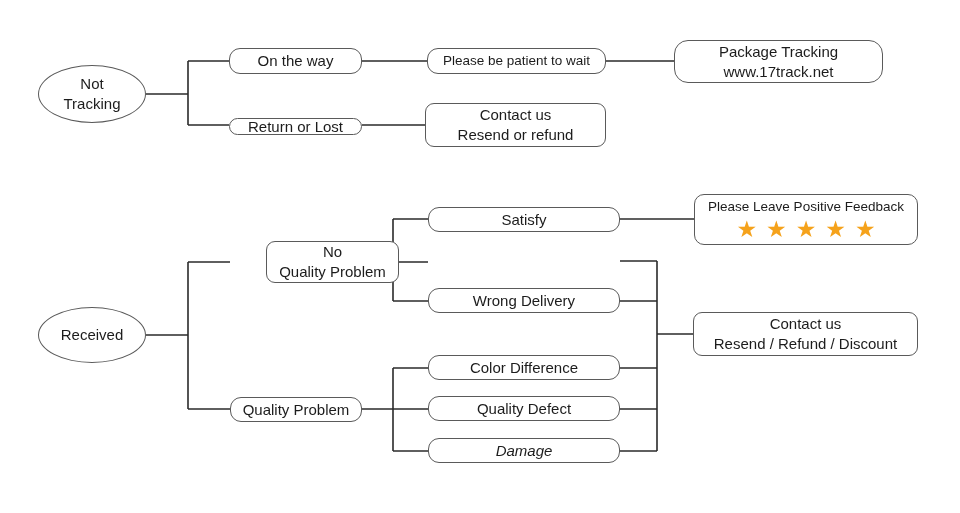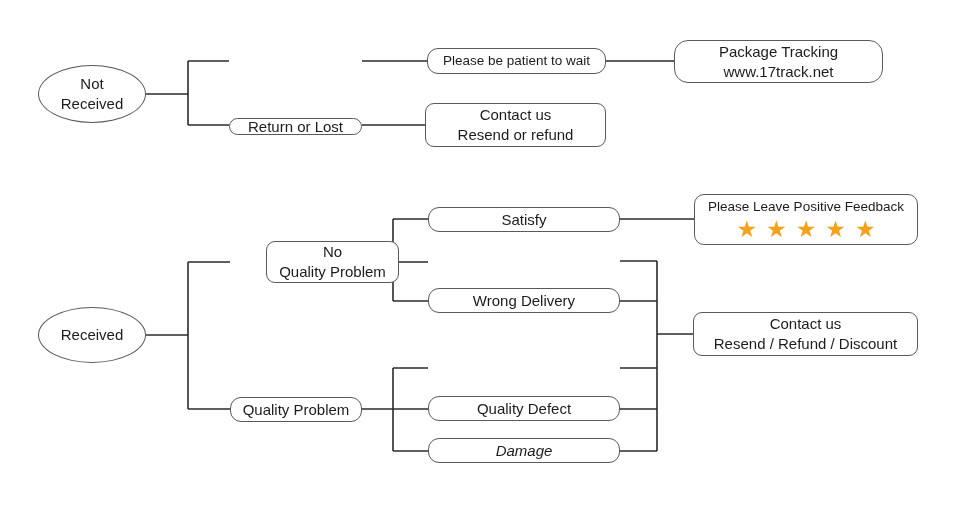--- a/index.html
+++ b/index.html
@@ -64,23 +64,26 @@
     <path d="M146 94 H188 M188 61 V125 M188 61 H229 M188 125 H229 M362 61 H427 M606 61 H674 M362 125 H425"></path>
     <path d="M146 335 H188 M188 262 V409 M188 262 H230 M188 409 H230"></path>
     <path d="M363 262 H393 M393 219 V301 M393 219 H428 M393 262 H428 M393 301 H428"></path>
     <path d="M362 409 H393 M393 368 V451 M393 368 H428 M393 409 H428 M393 451 H428"></path>
     <path d="M620 219 H694"></path>
     <path d="M620 261 H657 M620 301 H657 M620 368 H657 M620 409 H657 M620 451 H657 M657 261 V451 M657 334 H693"></path>
   </svg>
 
   <div class="node ellipse" style="left:38px; top:65px; width:108px; height:58px;">
     <span class="lbl">Not
-Received</span>
+Tracking</span>
   </div>
 
+  <div class="node box" style="left:229px; top:48px; width:133px; height:26px;">
+    <span class="lbl">On the way</span>
+  </div>
 
   <div class="node box" style="left:229px; top:118px; width:133px; height:17px;">
     <span class="lbl">Return or Lost</span>
   </div>
 
   <div class="node box" style="left:427px; top:48px; width:179px; height:26px;">
     <span class="lbl fs14">Please be patient to wait</span>
   </div>
 
   <div class="node box" style="left:674px; top:40px; width:209px; height:43px; border-radius:14px;">
@@ -108,20 +111,23 @@
 
   <div class="node box" style="left:428px; top:207px; width:192px; height:25px;">
     <span class="lbl">Satisfy</span>
   </div>
 
 
   <div class="node box" style="left:428px; top:288px; width:192px; height:25px;">
     <span class="lbl">Wrong Delivery</span>
   </div>
 
+  <div class="node box" style="left:428px; top:355px; width:192px; height:25px;">
+    <span class="lbl">Color Difference</span>
+  </div>
 
   <div class="node box" style="left:428px; top:396px; width:192px; height:25px;">
     <span class="lbl">Quality Defect</span>
   </div>
 
   <div class="node box" style="left:428px; top:438px; width:192px; height:25px;font-style:italic;">
     <span class="lbl">Damage</span>
   </div>
 
   <div class="node box" style="left:694px; top:194px; width:224px; height:51px; border-radius:10px;">

